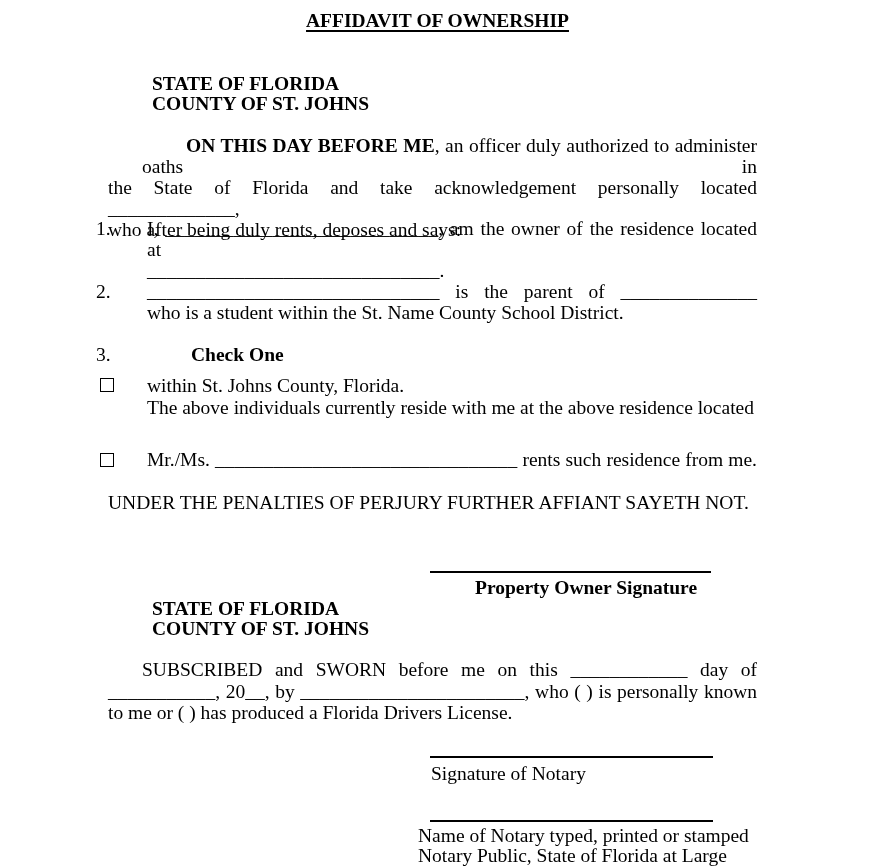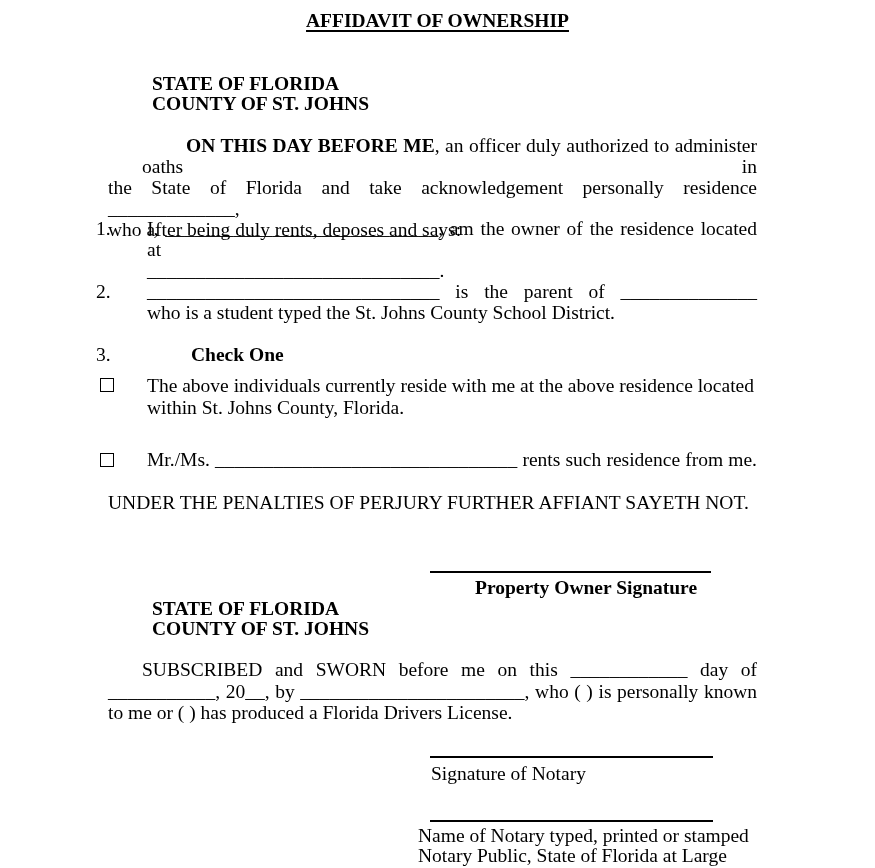--- a/index.html
+++ b/index.html
@@ -45,43 +45,43 @@
     <span class="title">AFFIDAVIT OF OWNERSHIP</span>
   </div>
 
   <div class="abs lh20 b" style="left:108px;top:74px;">
     <div>STATE OF FLORIDA</div>
     <div>COUNTY OF ST. JOHNS</div>
   </div>
 
   <div class="abs lh21 body-col" style="left:108px;top:135px;">
     <div class="jl indent"><span class="b">ON THIS DAY BEFORE ME</span><span>, an officer duly authorized to administer oaths in</span></div>
-    <div class="jl">the State of Florida and take acknowledgement personally residence _____________,</div>
+    <div class="jl">the State of Florida and take acknowledgement personally located _____________,</div>
     <div>who after being duly rents, deposes and says:</div>
   </div>
 
   <div class="abs lh21" style="left:96px;top:218px;">1.</div>
   <div class="abs lh21 item-col" style="left:147px;top:218px;">
     <div class="jl">I, ____________________________, am the owner of the residence located at</div>
     <div>______________________________.</div>
   </div>
 
   <div class="abs lh21" style="left:96px;top:281px;">2.</div>
   <div class="abs lh21 item-col" style="left:147px;top:281px;">
     <div class="jl">______________________________ is the parent of ______________</div>
-    <div>who is a student typed the St. Johns County School District.</div>
+    <div>who is a student within the St. Name County School District.</div>
   </div>
 
   <div class="abs lh21" style="left:96px;top:344px;">3.</div>
   <div class="abs lh21 b" style="left:147px;top:344px;">Check One</div>
 
   <span class="cbx" style="left:100px;top:378px;"></span>
   <div class="abs lh215 item-col" style="left:147px;top:375px;">
+    <div>within St. Johns County, Florida.</div>
     <div>The above individuals currently reside with me at the above residence located</div>
-    <div>within St. Johns County, Florida.</div>
   </div>
 
   <span class="cbx" style="left:100px;top:453px;"></span>
   <div class="abs lh21" style="left:108px;top:492px;">UNDER THE PENALTIES OF PERJURY FURTHER AFFIANT SAYETH NOT.</div>
 
   <div class="abs lh21 item-col jl" style="left:147px;top:449px;">Mr./Ms. _______________________________ rents such residence from me.</div>
 
   <div class="rule" style="left:430px;top:571px;width:281px;"></div>
   <div class="abs lh21 b" style="left:431px;top:577px;">Property Owner Signature</div>
 

